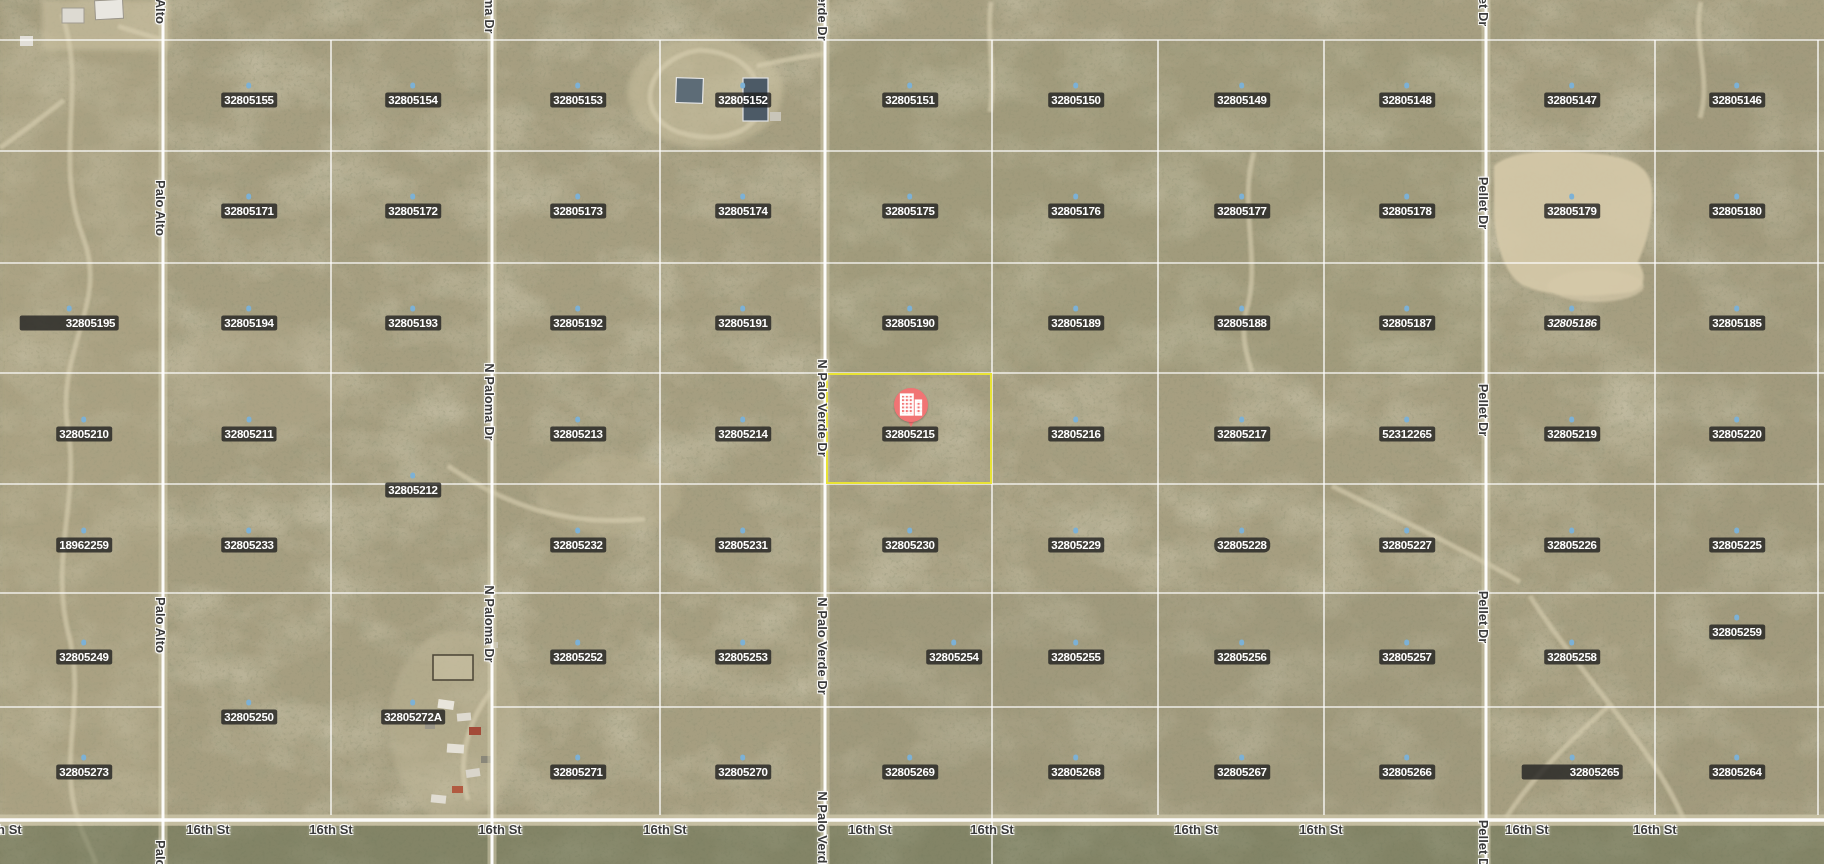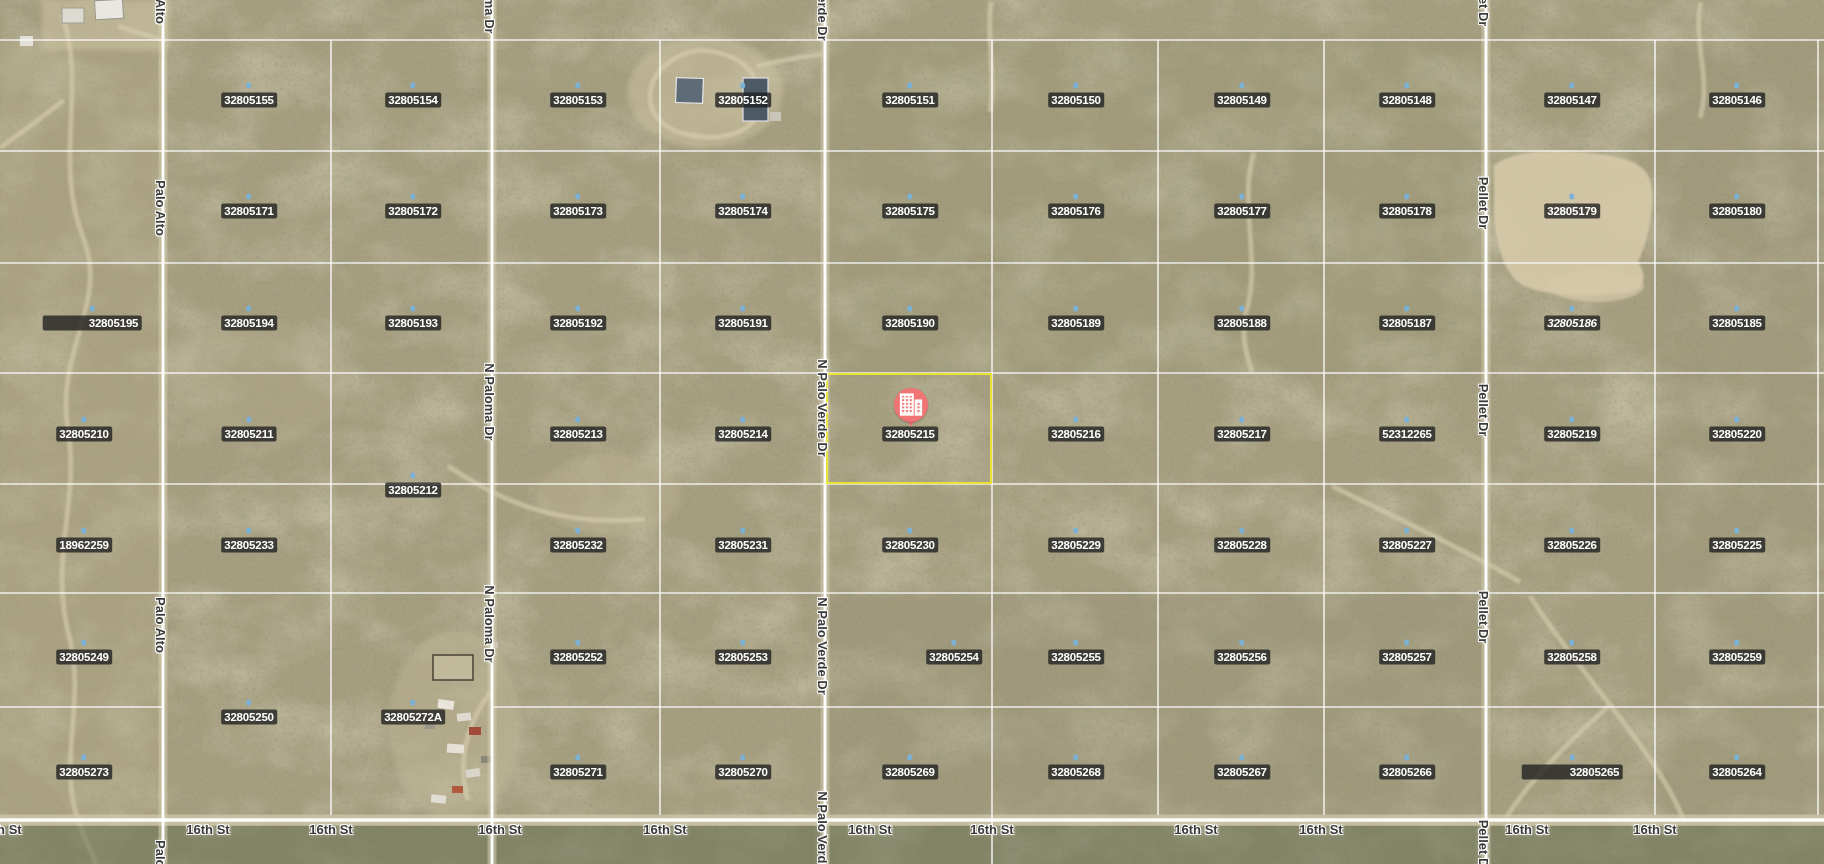--- a/index.html
+++ b/index.html
@@ -200,21 +200,21 @@
       <div class="parcel-label" style="left: 249px; top: 211px; background: rgba(30, 30, 30, 0.78); color: rgb(255, 255, 255);"><span class="parcel-dot" style="background: rgb(124, 177, 214);"></span><span>32805171</span></div>
       <div class="parcel-label" style="left: 413px; top: 211px; background: rgba(30, 30, 30, 0.78); color: rgb(255, 255, 255);"><span class="parcel-dot" style="background: rgb(124, 177, 214);"></span><span>32805172</span></div>
       <div class="parcel-label" style="left: 578px; top: 211px; background: rgba(30, 30, 30, 0.78); color: rgb(255, 255, 255);"><span class="parcel-dot" style="background: rgb(124, 177, 214);"></span><span>32805173</span></div>
       <div class="parcel-label" style="left: 743px; top: 211px; background: rgba(30, 30, 30, 0.78); color: rgb(255, 255, 255);"><span class="parcel-dot" style="background: rgb(124, 177, 214);"></span><span>32805174</span></div>
       <div class="parcel-label" style="left: 910px; top: 211px; background: rgba(30, 30, 30, 0.78); color: rgb(255, 255, 255);"><span class="parcel-dot" style="background: rgb(124, 177, 214);"></span><span>32805175</span></div>
       <div class="parcel-label" style="left: 1076px; top: 211px; background: rgba(30, 30, 30, 0.78); color: rgb(255, 255, 255);"><span class="parcel-dot" style="background: rgb(124, 177, 214);"></span><span>32805176</span></div>
       <div class="parcel-label" style="left: 1242px; top: 211px; background: rgba(30, 30, 30, 0.78); color: rgb(255, 255, 255);"><span class="parcel-dot" style="background: rgb(124, 177, 214);"></span><span>32805177</span></div>
       <div class="parcel-label" style="left: 1407px; top: 211px; background: rgba(30, 30, 30, 0.78); color: rgb(255, 255, 255);"><span class="parcel-dot" style="background: rgb(124, 177, 214);"></span><span>32805178</span></div>
       <div class="parcel-label" style="left: 1572px; top: 211px; background: rgba(30, 30, 30, 0.78); color: rgb(255, 255, 255);"><span class="parcel-dot" style="background: rgb(124, 177, 214);"></span><span>32805179</span></div>
       <div class="parcel-label" style="left: 1737px; top: 211px; background: rgba(30, 30, 30, 0.78); color: rgb(255, 255, 255);"><span class="parcel-dot" style="background: rgb(124, 177, 214);"></span><span>32805180</span></div>
-      <div class="parcel-label" style="left: 92px; top: 323px; background: rgba(30, 30, 30, 0.78); color: rgb(255, 255, 255); padding-left: 46px;"><span class="parcel-dot" style="background: rgb(124, 177, 214);"></span><span>32805195</span></div>
+      <div class="parcel-label" style="left: 69px; top: 323px; background: rgba(30, 30, 30, 0.78); color: rgb(255, 255, 255); padding-left: 46px;"><span class="parcel-dot" style="background: rgb(124, 177, 214);"></span><span>32805195</span></div>
       <div class="parcel-label" style="left: 249px; top: 323px; background: rgba(30, 30, 30, 0.78); color: rgb(255, 255, 255);"><span class="parcel-dot" style="background: rgb(124, 177, 214);"></span><span>32805194</span></div>
       <div class="parcel-label" style="left: 413px; top: 323px; background: rgba(30, 30, 30, 0.78); color: rgb(255, 255, 255);"><span class="parcel-dot" style="background: rgb(124, 177, 214);"></span><span>32805193</span></div>
       <div class="parcel-label" style="left: 578px; top: 323px; background: rgba(30, 30, 30, 0.78); color: rgb(255, 255, 255);"><span class="parcel-dot" style="background: rgb(124, 177, 214);"></span><span>32805192</span></div>
       <div class="parcel-label" style="left: 743px; top: 323px; background: rgba(30, 30, 30, 0.78); color: rgb(255, 255, 255);"><span class="parcel-dot" style="background: rgb(124, 177, 214);"></span><span>32805191</span></div>
       <div class="parcel-label" style="left: 910px; top: 323px; background: rgba(30, 30, 30, 0.78); color: rgb(255, 255, 255);"><span class="parcel-dot" style="background: rgb(124, 177, 214);"></span><span>32805190</span></div>
       <div class="parcel-label" style="left: 1076px; top: 323px; background: rgba(30, 30, 30, 0.78); color: rgb(255, 255, 255);"><span class="parcel-dot" style="background: rgb(124, 177, 214);"></span><span>32805189</span></div>
       <div class="parcel-label" style="left: 1242px; top: 323px; background: rgba(30, 30, 30, 0.78); color: rgb(255, 255, 255);"><span class="parcel-dot" style="background: rgb(124, 177, 214);"></span><span>32805188</span></div>
       <div class="parcel-label" style="left: 1407px; top: 323px; background: rgba(30, 30, 30, 0.78); color: rgb(255, 255, 255);"><span class="parcel-dot" style="background: rgb(124, 177, 214);"></span><span>32805187</span></div>
       <div class="parcel-label" style="left: 1572px; top: 323px; background: rgba(30, 30, 30, 0.78); color: rgb(255, 255, 255); font-style: italic;"><span class="parcel-dot" style="background: rgb(124, 177, 214);"></span><span>32805186</span></div>
       <div class="parcel-label" style="left: 1737px; top: 323px; background: rgba(30, 30, 30, 0.78); color: rgb(255, 255, 255);"><span class="parcel-dot" style="background: rgb(124, 177, 214);"></span><span>32805185</span></div>
@@ -228,33 +228,33 @@
       <div class="parcel-label" style="left: 1242px; top: 434px; background: rgba(30, 30, 30, 0.78); color: rgb(255, 255, 255);"><span class="parcel-dot" style="background: rgb(124, 177, 214);"></span><span>32805217</span></div>
       <div class="parcel-label" style="left: 1407px; top: 434px; background: rgba(30, 30, 30, 0.78); color: rgb(255, 255, 255);"><span class="parcel-dot" style="background: rgb(124, 177, 214);"></span><span>52312265</span></div>
       <div class="parcel-label" style="left: 1572px; top: 434px; background: rgba(30, 30, 30, 0.78); color: rgb(255, 255, 255);"><span class="parcel-dot" style="background: rgb(124, 177, 214);"></span><span>32805219</span></div>
       <div class="parcel-label" style="left: 1737px; top: 434px; background: rgba(30, 30, 30, 0.78); color: rgb(255, 255, 255);"><span class="parcel-dot" style="background: rgb(124, 177, 214);"></span><span>32805220</span></div>
       <div class="parcel-label" style="left: 84px; top: 545px; background: rgba(30, 30, 30, 0.78); color: rgb(255, 255, 255);"><span class="parcel-dot" style="background: rgb(124, 177, 214);"></span><span>18962259</span></div>
       <div class="parcel-label" style="left: 249px; top: 545px; background: rgba(30, 30, 30, 0.78); color: rgb(255, 255, 255);"><span class="parcel-dot" style="background: rgb(124, 177, 214);"></span><span>32805233</span></div>
       <div class="parcel-label" style="left: 578px; top: 545px; background: rgba(30, 30, 30, 0.78); color: rgb(255, 255, 255);"><span class="parcel-dot" style="background: rgb(124, 177, 214);"></span><span>32805232</span></div>
       <div class="parcel-label" style="left: 743px; top: 545px; background: rgba(30, 30, 30, 0.78); color: rgb(255, 255, 255);"><span class="parcel-dot" style="background: rgb(124, 177, 214);"></span><span>32805231</span></div>
       <div class="parcel-label" style="left: 910px; top: 545px; background: rgba(30, 30, 30, 0.78); color: rgb(255, 255, 255);"><span class="parcel-dot" style="background: rgb(124, 177, 214);"></span><span>32805230</span></div>
       <div class="parcel-label" style="left: 1076px; top: 545px; background: rgba(30, 30, 30, 0.78); color: rgb(255, 255, 255);"><span class="parcel-dot" style="background: rgb(124, 177, 214);"></span><span>32805229</span></div>
-      <div class="parcel-label" style="left: 1242px; top: 545px; background: rgba(30, 30, 30, 0.78); color: rgb(255, 255, 255);"><span class="parcel-dot" style="background: rgb(124, 177, 214);"></span><span>32805228</span></div>
+      <div class="parcel-label" style="left: 1242px; top: 545px; background: rgba(30, 30, 30, 0.78); color: rgb(255, 255, 255); border-radius: 6px;"><span class="parcel-dot" style="background: rgb(124, 177, 214);"></span><span>32805228</span></div>
       <div class="parcel-label" style="left: 1407px; top: 545px; background: rgba(30, 30, 30, 0.78); color: rgb(255, 255, 255);"><span class="parcel-dot" style="background: rgb(124, 177, 214);"></span><span>32805227</span></div>
       <div class="parcel-label" style="left: 1572px; top: 545px; background: rgba(30, 30, 30, 0.78); color: rgb(255, 255, 255);"><span class="parcel-dot" style="background: rgb(124, 177, 214);"></span><span>32805226</span></div>
       <div class="parcel-label" style="left: 1737px; top: 545px; background: rgba(30, 30, 30, 0.78); color: rgb(255, 255, 255);"><span class="parcel-dot" style="background: rgb(124, 177, 214);"></span><span>32805225</span></div>
       <div class="parcel-label" style="left: 84px; top: 657px; background: rgba(30, 30, 30, 0.78); color: rgb(255, 255, 255);"><span class="parcel-dot" style="background: rgb(124, 177, 214);"></span><span>32805249</span></div>
       <div class="parcel-label" style="left: 578px; top: 657px; background: rgba(30, 30, 30, 0.78); color: rgb(255, 255, 255);"><span class="parcel-dot" style="background: rgb(124, 177, 214);"></span><span>32805252</span></div>
       <div class="parcel-label" style="left: 743px; top: 657px; background: rgba(30, 30, 30, 0.78); color: rgb(255, 255, 255);"><span class="parcel-dot" style="background: rgb(124, 177, 214);"></span><span>32805253</span></div>
       <div class="parcel-label" style="left: 954px; top: 657px; background: rgba(30, 30, 30, 0.78); color: rgb(255, 255, 255);"><span class="parcel-dot" style="background: rgb(124, 177, 214);"></span><span>32805254</span></div>
       <div class="parcel-label" style="left: 1076px; top: 657px; background: rgba(30, 30, 30, 0.78); color: rgb(255, 255, 255);"><span class="parcel-dot" style="background: rgb(124, 177, 214);"></span><span>32805255</span></div>
       <div class="parcel-label" style="left: 1242px; top: 657px; background: rgba(30, 30, 30, 0.78); color: rgb(255, 255, 255);"><span class="parcel-dot" style="background: rgb(124, 177, 214);"></span><span>32805256</span></div>
       <div class="parcel-label" style="left: 1407px; top: 657px; background: rgba(30, 30, 30, 0.78); color: rgb(255, 255, 255);"><span class="parcel-dot" style="background: rgb(124, 177, 214);"></span><span>32805257</span></div>
       <div class="parcel-label" style="left: 1572px; top: 657px; background: rgba(30, 30, 30, 0.78); color: rgb(255, 255, 255);"><span class="parcel-dot" style="background: rgb(124, 177, 214);"></span><span>32805258</span></div>
-      <div class="parcel-label" style="left: 1737px; top: 657px; background: rgba(30, 30, 30, 0.78); color: rgb(255, 255, 255);"><span class="parcel-dot" style="background: rgb(124, 177, 214);"></span><span>32805259</span></div>
+      <div class="parcel-label" style="left: 1737px; top: 632px; background: rgba(30, 30, 30, 0.78); color: rgb(255, 255, 255);"><span class="parcel-dot" style="background: rgb(124, 177, 214);"></span><span>32805259</span></div>
       <div class="parcel-label" style="left: 249px; top: 717px; background: rgba(30, 30, 30, 0.78); color: rgb(255, 255, 255);"><span class="parcel-dot" style="background: rgb(124, 177, 214);"></span><span>32805250</span></div>
       <div class="parcel-label" style="left: 413px; top: 717px; background: rgba(30, 30, 30, 0.78); color: rgb(255, 255, 255);"><span class="parcel-dot" style="background: rgb(124, 177, 214);"></span><span>32805272A</span></div>
       <div class="parcel-label" style="left: 84px; top: 772px; background: rgba(30, 30, 30, 0.78); color: rgb(255, 255, 255);"><span class="parcel-dot" style="background: rgb(124, 177, 214);"></span><span>32805273</span></div>
       <div class="parcel-label" style="left: 578px; top: 772px; background: rgba(30, 30, 30, 0.78); color: rgb(255, 255, 255);"><span class="parcel-dot" style="background: rgb(124, 177, 214);"></span><span>32805271</span></div>
       <div class="parcel-label" style="left: 743px; top: 772px; background: rgba(30, 30, 30, 0.78); color: rgb(255, 255, 255);"><span class="parcel-dot" style="background: rgb(124, 177, 214);"></span><span>32805270</span></div>
       <div class="parcel-label" style="left: 910px; top: 772px; background: rgba(30, 30, 30, 0.78); color: rgb(255, 255, 255);"><span class="parcel-dot" style="background: rgb(124, 177, 214);"></span><span>32805269</span></div>
       <div class="parcel-label" style="left: 1076px; top: 772px; background: rgba(30, 30, 30, 0.78); color: rgb(255, 255, 255);"><span class="parcel-dot" style="background: rgb(124, 177, 214);"></span><span>32805268</span></div>
       <div class="parcel-label" style="left: 1242px; top: 772px; background: rgba(30, 30, 30, 0.78); color: rgb(255, 255, 255);"><span class="parcel-dot" style="background: rgb(124, 177, 214);"></span><span>32805267</span></div>
       <div class="parcel-label" style="left: 1407px; top: 772px; background: rgba(30, 30, 30, 0.78); color: rgb(255, 255, 255);"><span class="parcel-dot" style="background: rgb(124, 177, 214);"></span><span>32805266</span></div>
       <div class="parcel-label" style="left: 1572px; top: 772px; background: rgba(30, 30, 30, 0.78); color: rgb(255, 255, 255); padding-left: 48px;"><span class="parcel-dot" style="background: rgb(124, 177, 214);"></span><span>32805265</span></div>

